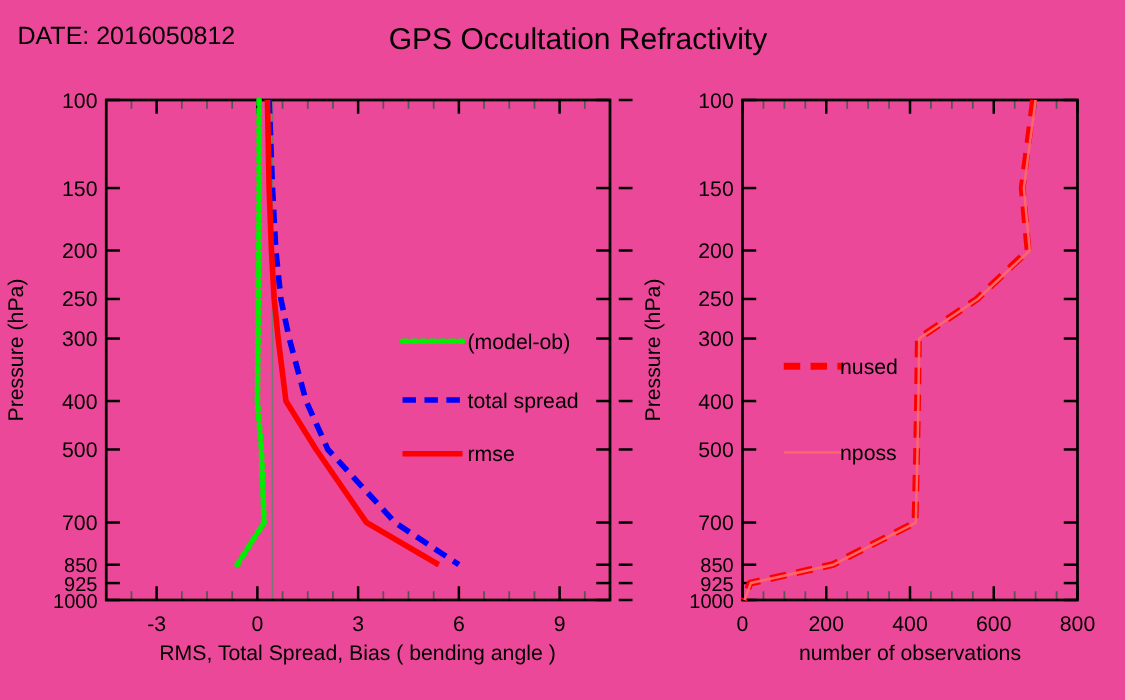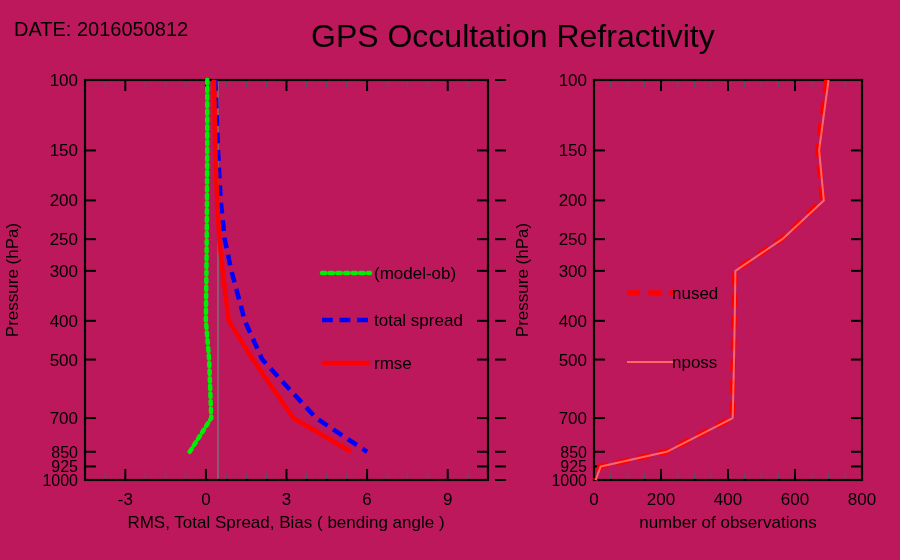--- a/index.html
+++ b/index.html
@@ -4,38 +4,38 @@
 <style>
   html, body {
     margin: 0;
     padding: 0;
     background: #ffffff;
   }
   #page {
     position: relative;
     width: 900px;
     height: 560px;
-    background: #be185d;
+    background: #ec4899;
     font-family: "Liberation Sans", sans-serif;
     overflow: hidden;
   }
   .txt {
     position: absolute;
     white-space: nowrap;
     color: #000000;
   }
   #date-label {
     left: 14px;
     top: 18px;
     font-size: 20px;
   }
   #main-title {
     left: 311px;
     top: 18px;
-    font-size: 32px;
+    font-size: 24px;
   }
   svg { display: block; }
   #plots {
     position: absolute;
     left: 0;
     top: 0;
   }
   text { font-family: "Liberation Sans", sans-serif; fill: #000000; }
   .tick-label { font-size: 17px; }
   .tick-label-small { font-size: 16px; }

